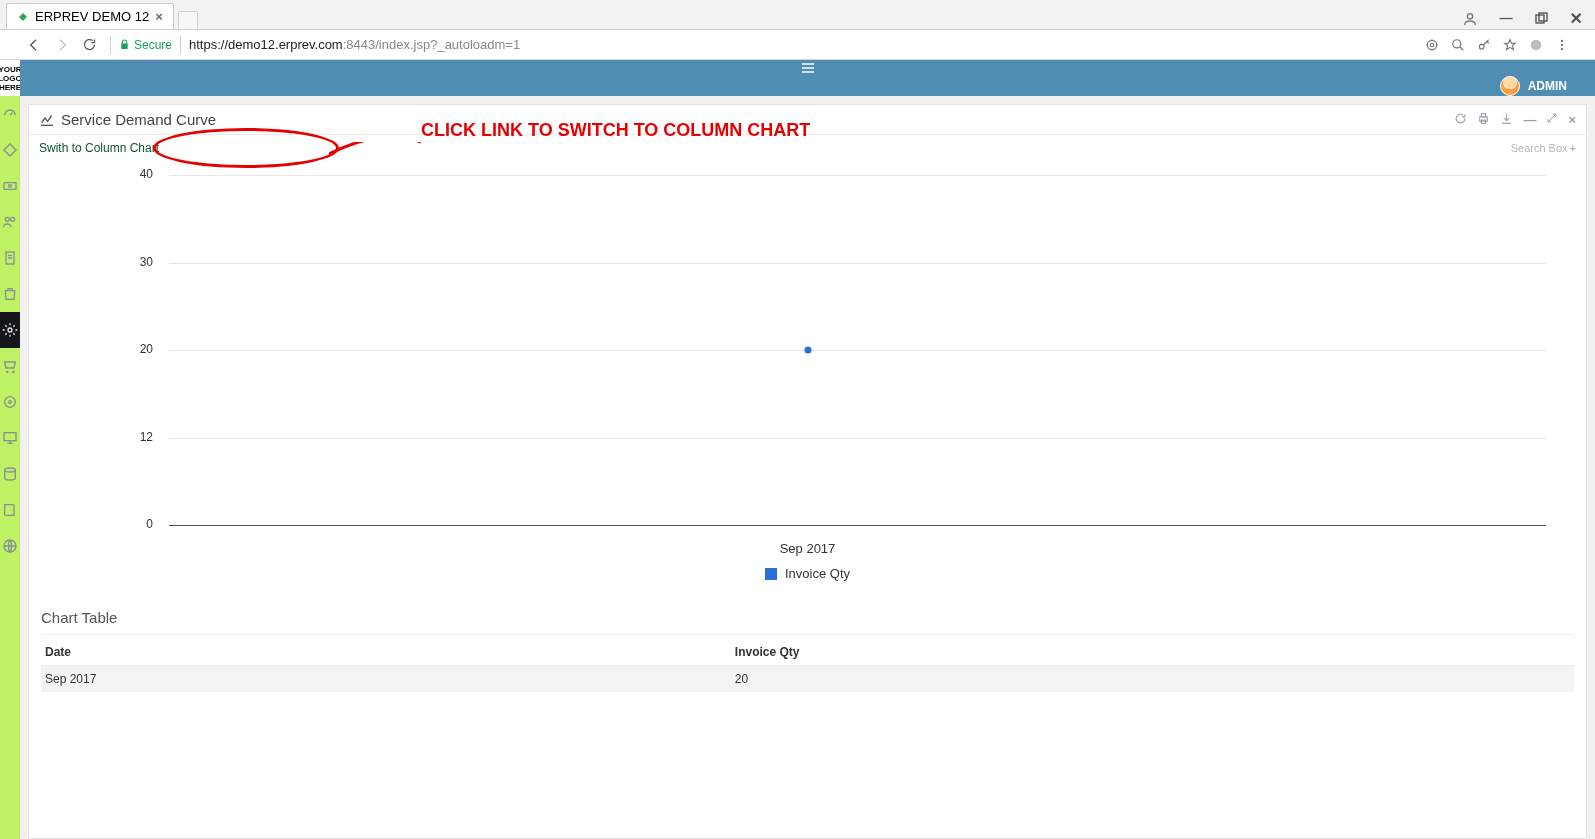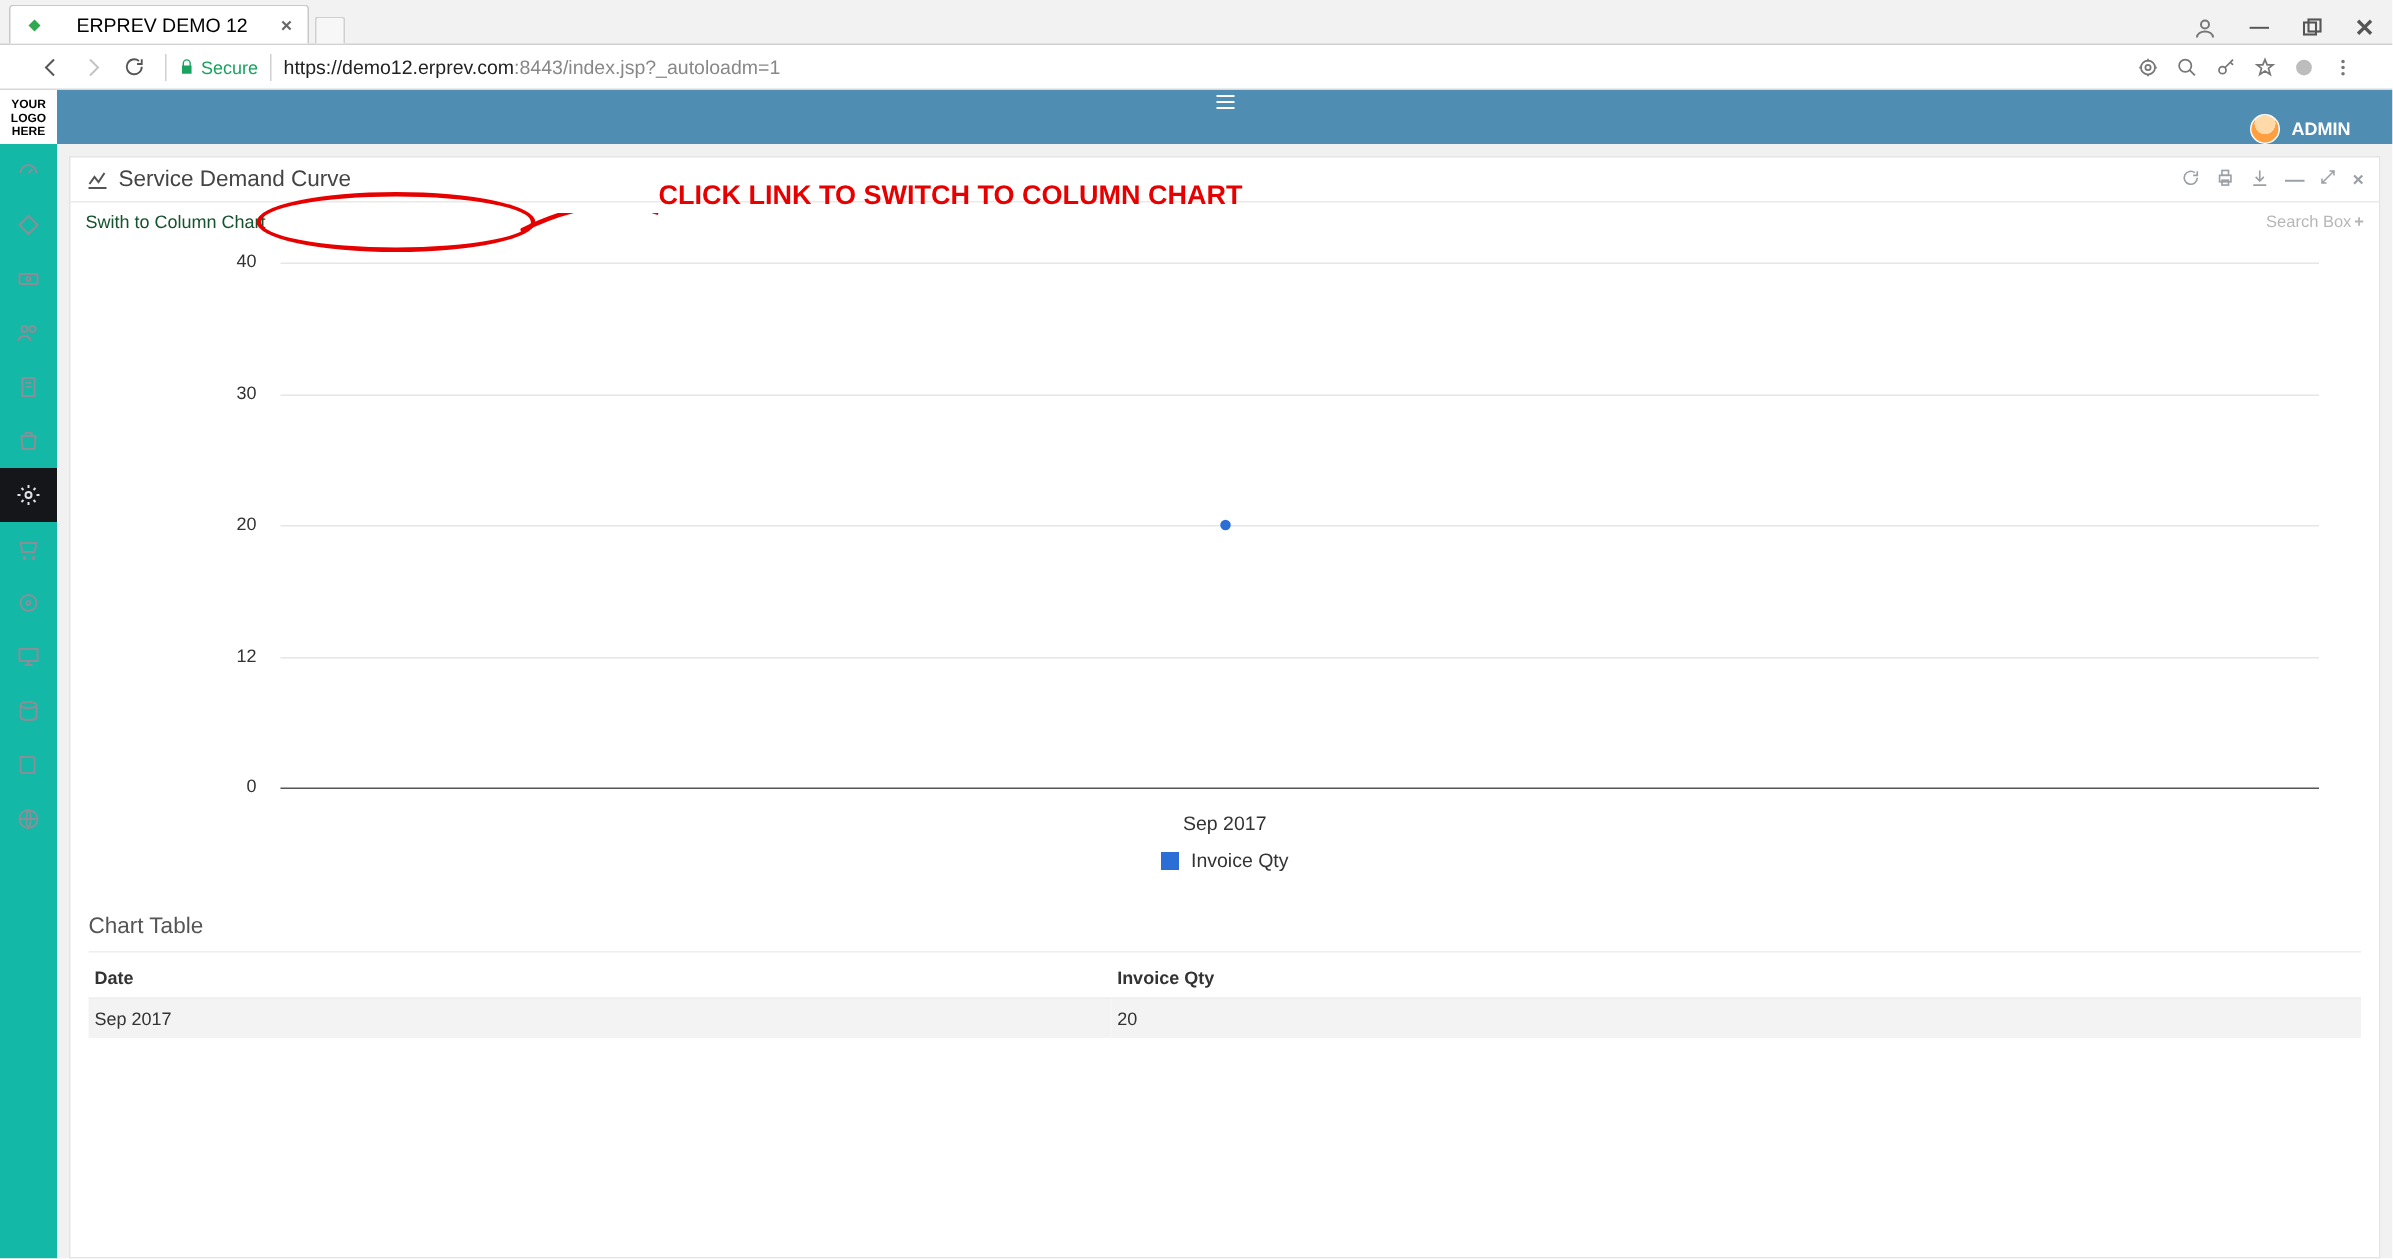--- a/index.html
+++ b/index.html
@@ -1,35 +1,35 @@
 <!DOCTYPE html>
 <html><head>
 <meta charset="utf-8">
 <style>
   * { box-sizing: border-box; margin: 0; padding: 0; }
   html, body { width: 1595px; height: 839px; font-family: "Segoe UI", Arial, sans-serif; font-size: 13px; overflow: hidden; background: #fff; }
 
   
   .tabbar { display: flex; align-items: flex-end; height: 30px; background: #f2f2f2; border-bottom: 1px solid #d0d0d0; }
-  .tab { display: flex; align-items: center; gap: 22px; height: 26px; padding: 0 10px; margin-left: 6px; background: #fff; border: 1px solid #c9c9c9; border-bottom: none; border-top-left-radius: 3px; border-top-right-radius: 3px; }
+  .tab { display: flex; align-items: center; gap: 6px; height: 26px; padding: 0 10px; margin-left: 6px; background: #fff; border: 1px solid #c9c9c9; border-bottom: none; border-top-left-radius: 3px; border-top-right-radius: 3px; }
   .tab-close { color: #666; cursor: pointer; font-weight: bold; }
   .tab-plus { width: 20px; height: 18px; margin-left: 4px; border: 1px solid #d0d0d0; border-bottom: none; background: #f7f7f7; border-top-left-radius: 2px; border-top-right-radius: 2px; }
   .win-controls { margin-left: auto; display: flex; align-items: center; gap: 22px; padding-right: 12px; color: #555; }
 
   .addrbar { display: flex; align-items: center; height: 30px; padding: 0 26px; gap: 8px; border-bottom: 1px solid #d8d8d8; }
   .nav-ico { color: #6a6a6a; width: 20px; text-align: center; }
   .lock { color: #1aa260; font-size: 12px; display: flex; align-items: center; gap: 4px; }
   .url { flex: 0 0 auto; color: #222; }
   .url .dim { color: #888; }
   .addrbar .right { margin-left: auto; display: flex; gap: 12px; color: #6a6a6a; }
   .divider { width: 1px; height: 18px; background: #d0d0d0; }
 
   
   .app { display: flex; height: calc(839px - 60px); }
-  .side { width: 38px; background: #14b8a6; display: flex; flex-direction: column; align-items: center; padding-top: 0; }
+  .side { width: 20px; background: #bef264; display: flex; flex-direction: column; align-items: center; padding-top: 0; }
   .logo-box { width: 38px; height: 36px; background: #fff; display: flex; align-items: center; justify-content: center; }
   .logo-txt { font-size: 8px; font-weight: bold; line-height: 9px; text-align: center; }
   .side-ico { width: 38px; height: 36px; display: flex; align-items: center; justify-content: center; color: #8a8f97; cursor: pointer; }
   .side-ico.active { background: #141619; color: #dfe3e9; }
 
   .main { flex: 1; display: flex; flex-direction: column; background: #f1f1f1; }
   .topbar { height: 36px; background: #4f8db3; display: flex; align-items: center; padding: 0 28px; color: #fff; flex-direction: column; }
   .hamb { cursor: pointer; }
   .topbar-right { margin-left: auto; display: flex; align-items: center; gap: 8px; font-weight: bold; font-size: 12px; }
   .avatar { width: 20px; height: 20px; border-radius: 50%; background: radial-gradient(circle at 50% 30%, #ffd9a8 45%, #ff9f3f 46%); border: 1px solid #fff; }

